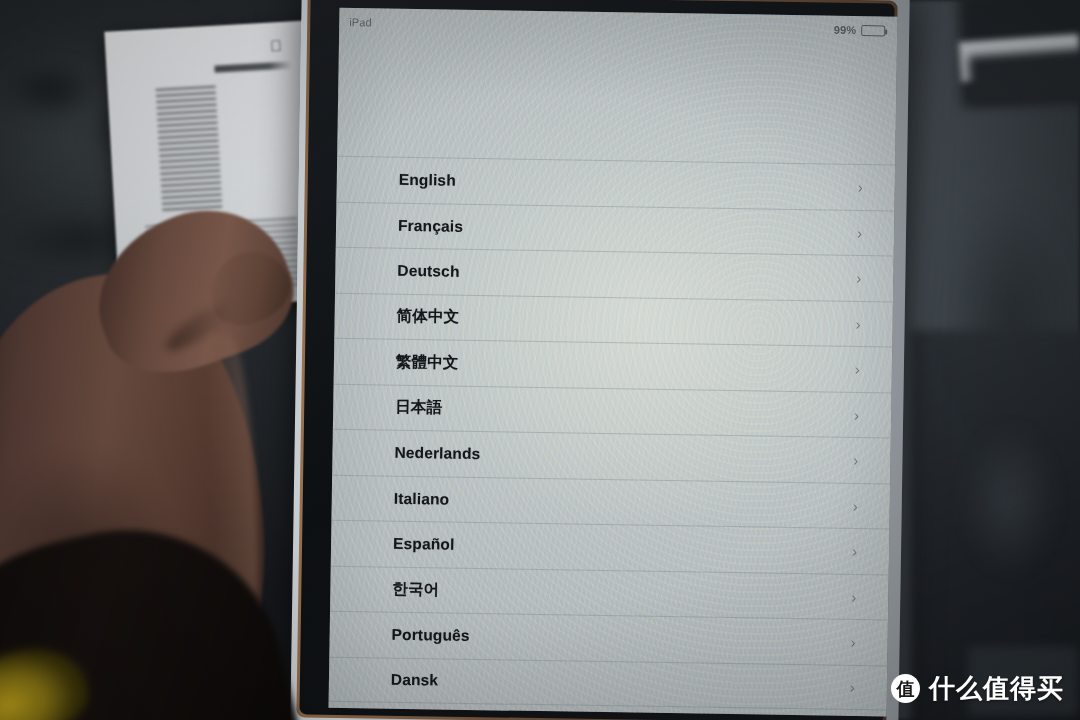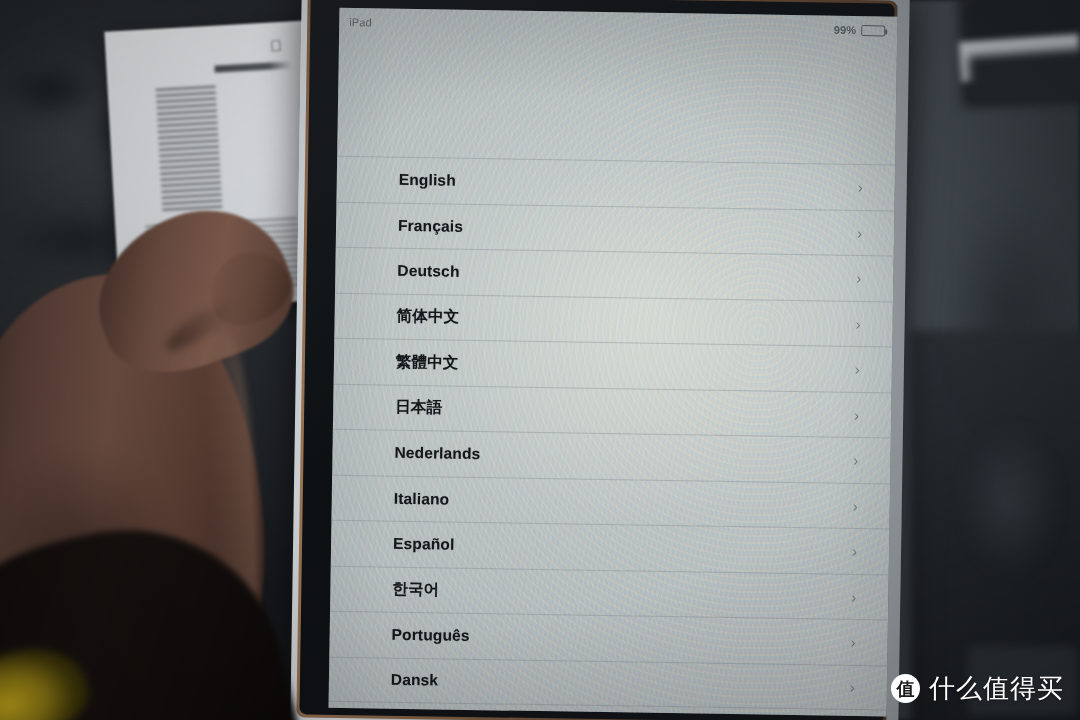--- a/index.html
+++ b/index.html
@@ -446,21 +446,21 @@
     display: flex;
     align-items: center;
     justify-content: center;
     font-size: 18px;
     font-weight: 700;
     line-height: 1;
   }
   .wm-text {
     color: #ffffff;
     font-size: 26px;
-    font-weight: 400;
+    font-weight: 700;
     letter-spacing: 1px;
     text-shadow: 0 1px 3px rgba(0,0,0,.55);
   }
 </style>
 </head>
 <body>
 
 <div id="photo">
 
   <div class="bg-base"></div>

